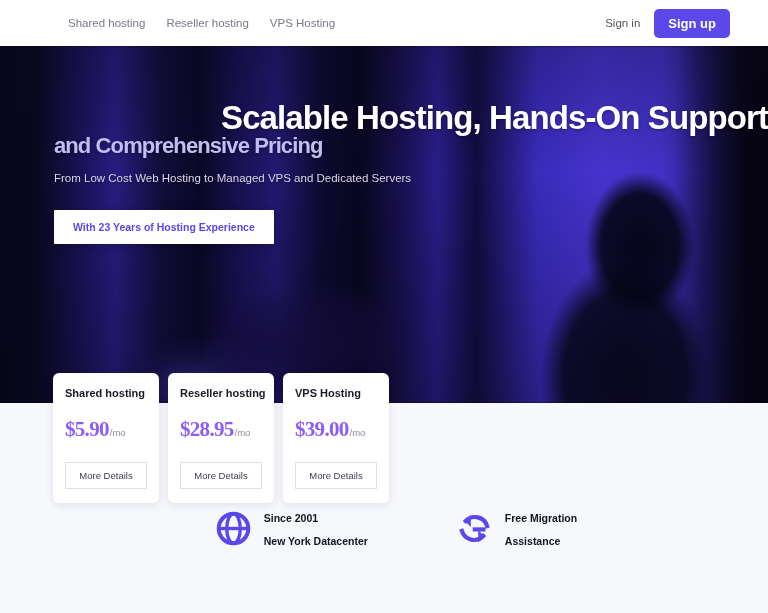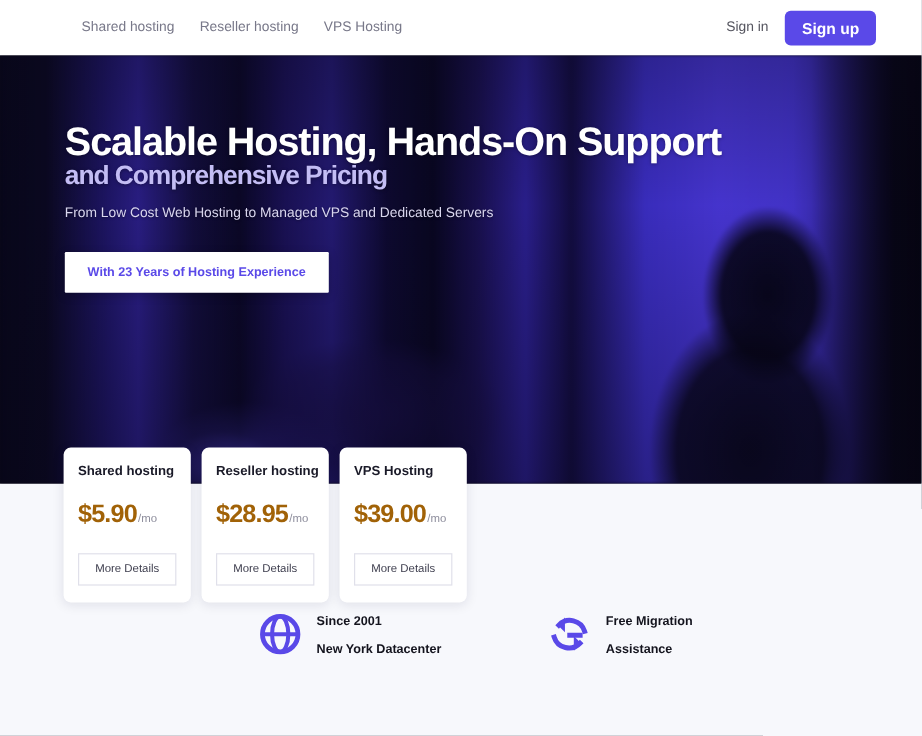--- a/index.html
+++ b/index.html
@@ -92,20 +92,21 @@
     background:linear-gradient(180deg, rgba(10,8,26,.30) 0%, rgba(10,8,26,.05) 35%, rgba(8,6,22,.35) 100%);
   }
   .hero-content {
     position:relative; z-index:5;
     padding:55px 0 0 54px;
   }
   .hl1 {
     font-size:33px; font-weight:bold; color:#ffffff;
     letter-spacing:-0.9px; line-height:1.03; white-space:nowrap;
     text-shadow:0 1px 3px rgba(0,0,0,.35);
+    text-align:right;
   }
   .hl2 {
     font-size:22px; font-weight:bold; color:#c3bdf4;
     letter-spacing:-0.9px; line-height:1.03; white-space:nowrap;
     text-shadow:0 1px 3px rgba(0,0,0,.35);
   }
   .hero-sub {
     margin-top:14px; font-size:11.5px; color:#d9d6ee;
     text-shadow:0 1px 2px rgba(0,0,0,.4);
   }
@@ -134,22 +135,23 @@
   }
   .card-title {
     font-size:11px; font-weight:bold; color:#1a1a28;
     white-space:nowrap;
   }
   .card-price-row {
     margin-top:18px;
     display:flex; align-items:baseline;
   }
   .card-price {
-    font-size:21px; font-weight:bold; color:#a16207;
+    font-size:21px; font-weight:bold; color:#8b5cf6;
     letter-spacing:-0.7px;
+    font-family:Liberation Serif, serif;
   }
   .card-per {
     font-size:9.5px; color:#8d8d9c; margin-left:1px;
   }
   .card-btn {
     margin-top:20px; width:100%;
     background:#ffffff; color:#3d3d4d;
     border:1px solid #e0e0ea; border-radius:0;
     font-size:9.5px; padding:7px 0; cursor:pointer;
     font-family:inherit;

